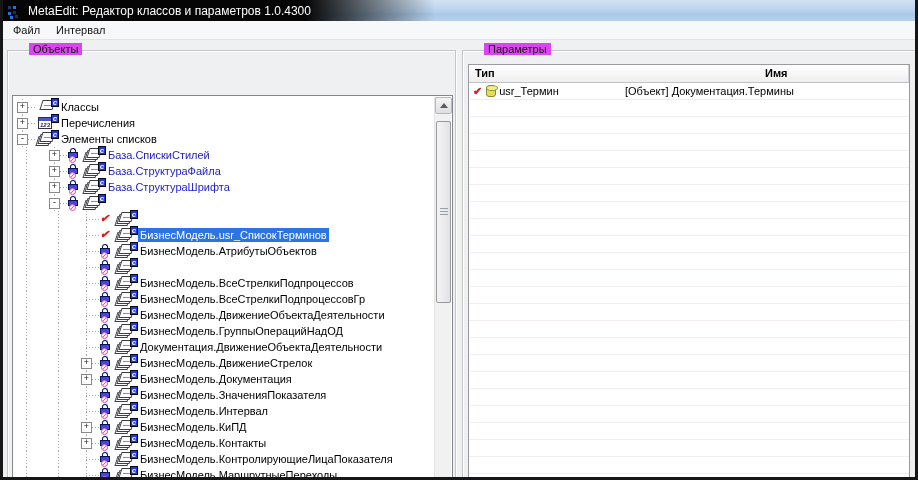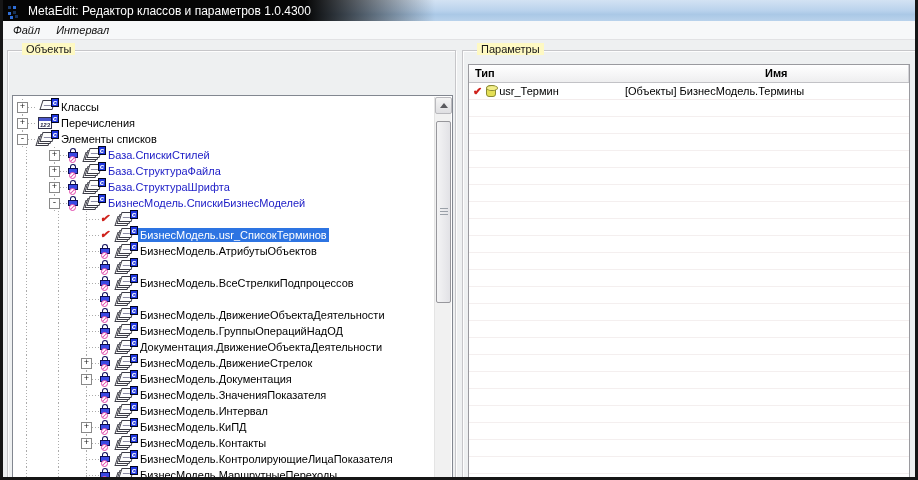--- a/index.html
+++ b/index.html
@@ -21,25 +21,25 @@
   .app-icon i:nth-child(2){left:5px;top:0}
   .app-icon i:nth-child(3){left:0;top:6px}
   .app-icon i:nth-child(4){left:5px;top:5px;background:#173258}
   .app-icon i:nth-child(5){left:2px;top:10px;background:#2f6fd8}
   .app-icon i:nth-child(6){left:7px;top:9px;background:#16335f}
   .title-text { position:absolute; left:28px; top:4px; color:#fff; font-size:12px; z-index:2; white-space:nowrap; }
 
   
   .menubar { position:absolute; left:0; top:21px; width:912px; height:19px; background:#f7f8f9;
              border-bottom:1px solid #e2e2e4; display:flex; align-items:center; padding-left:2px; }
-  .menu-item { padding:2px 8px; color:#111;font-style:italic; }
+  .menu-item { padding:2px 8px; color:#111; }
 
   
   .groupbox { position:absolute; border:1px solid #c6c6c9; box-shadow:inset 1px 1px 0 #fdfdfd, 1px 1px 0 #fdfdfd; }
-  .groupbox .legend { position:absolute; top:-8px; left:14px; background:#fef9c3; padding:0 4px; color:#161616; }
+  .groupbox .legend { position:absolute; top:-8px; left:21px; background:#d946ef; padding:0 4px; color:#161616; }
   .gb-objects { left:4px; top:50px; width:449px; height:434px; }
   .gb-params  { left:459px; top:50px; width:455px; height:434px; }
 
   
   .module-row { position:absolute; left:6px; top:12px; right:6px; height:24px; }
   .module-label { position:absolute; left:1px; top:5px; }
   .combo { position:absolute; left:48px; top:1px; width:358px; height:22px; background:#fff;
            border:1px solid #7f9db9; display:flex; align-items:center; }
   .combo-value { flex:1; padding-left:4px; white-space:nowrap; overflow:hidden; }
   .combo-btn { width:18px; height:20px; border-left:1px solid #b6c6da;
@@ -240,21 +240,20 @@
               <i class="lock-shackle"></i>
               <i class="lock-body"></i>
               <i class="no-entry"></i>
             </span>
             <span class="classicon">
               <i class="pcard" style="left: 1px; top: 5px;"></i>
               <i class="pcard" style="left: 3px; top: 3px;"></i>
               <i class="pcard lines" style="left: 5px; top: 1px;"></i>
               <i class="badge">c</i>
             </span>
-            <span class="tlabel blue">БизнесМодель.СпискиБизнесМоделей</span>
           </div>
           <div class="trow">
             <span class="tspacer"></span>
             <span class="tspacer"></span>
             <span class="tslot vline"></span>
             <span class="status">
               <i class="checkmark">✔</i>
             </span>
             <span class="classicon">
               <i class="pcard" style="left: 1px; top: 5px;"></i>
@@ -336,20 +335,21 @@
               <i class="lock-shackle"></i>
               <i class="lock-body"></i>
               <i class="no-entry"></i>
             </span>
             <span class="classicon">
               <i class="pcard" style="left: 1px; top: 5px;"></i>
               <i class="pcard" style="left: 3px; top: 3px;"></i>
               <i class="pcard lines" style="left: 5px; top: 1px;"></i>
               <i class="badge">c</i>
             </span>
+            <span class="tlabel">БизнесМодель.ВсеСтрелкиПодпроцессовГр</span>
           </div>
           <div class="trow">
             <span class="tspacer"></span>
             <span class="tspacer"></span>
             <span class="tslot vline"></span>
             <span class="status">
               <i class="lock-shackle"></i>
               <i class="lock-body"></i>
               <i class="no-entry"></i>
             </span>
@@ -556,21 +556,21 @@
         <div class="hcell c-type">Тип</div>
         <div class="hcell c-name">Имя</div>
       </div>
       <div id="param-rows">
           <div class="prow">
             <div class="cell-name">
               <span class="checkmark2">✔</span>
               <span class="cyl"></span>
               <span>usr_Термин</span>
             </div>
-            <div class="cell-type"><span>[Объекты] БизнесМодель.Термины</span></div>
+            <div class="cell-type"><span>[Объект] Документация.Термины</span></div>
           </div>
           <div class="prow-empty"></div>
           <div class="prow-empty"></div>
           <div class="prow-empty"></div>
           <div class="prow-empty"></div>
           <div class="prow-empty"></div>
           <div class="prow-empty"></div>
           <div class="prow-empty"></div>
           <div class="prow-empty"></div>
           <div class="prow-empty"></div>

